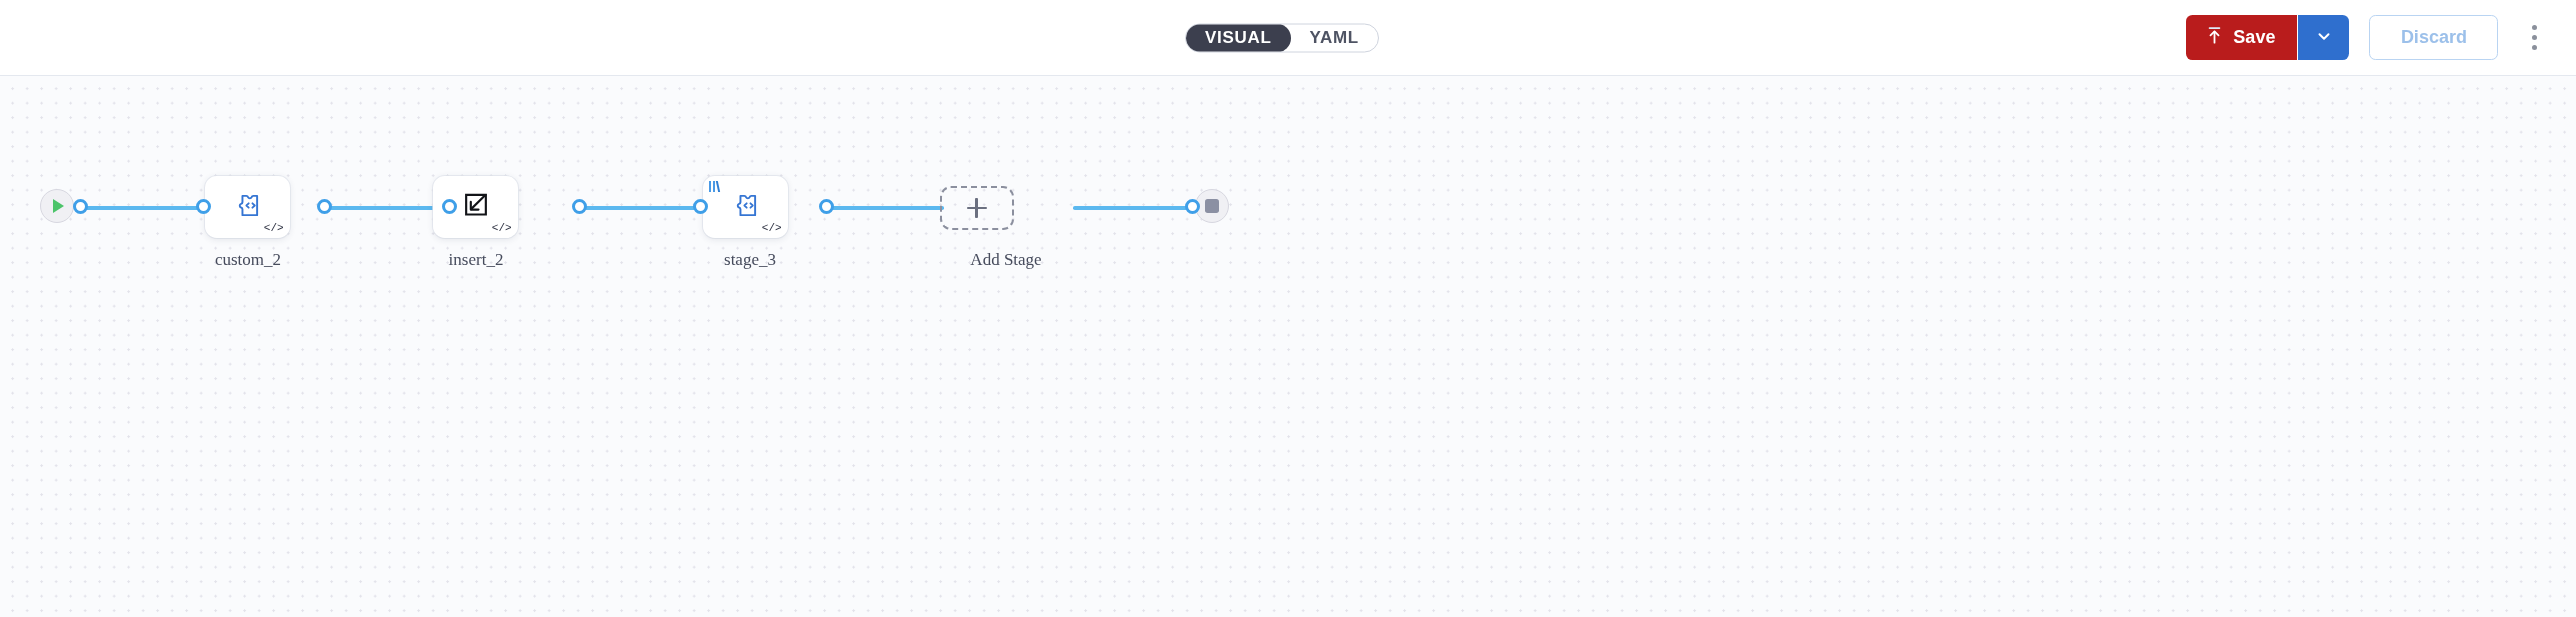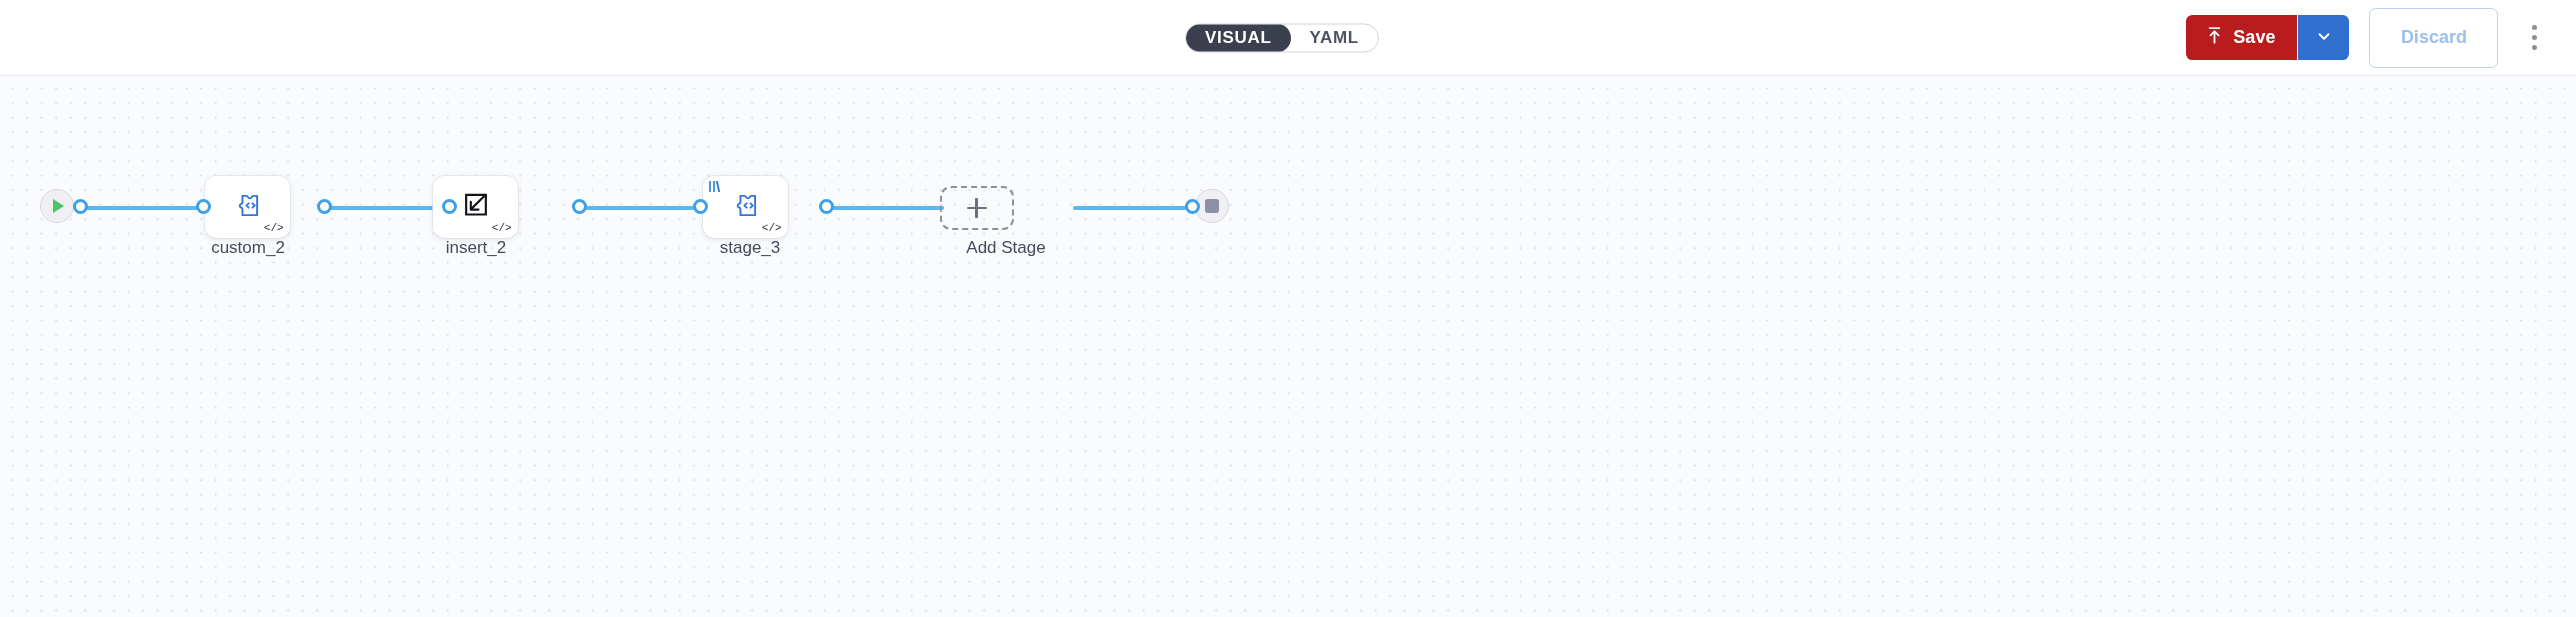--- a/index.html
+++ b/index.html
@@ -187,21 +187,21 @@
     background: #2f6fce;
     width: 51px;
     display: flex;
     align-items: center;
     justify-content: center;
     cursor: pointer;
   }
 
   .discard-btn {
     margin-left: 20px;
-    height: 60px;
+    height: 45px;
     min-width: 129px;
     border: 1.4px solid #b9d4f2;
     border-radius: 6.4px;
     background: #fff;
     color: #9cc0ea;
     font-size: 18px;
     font-weight: bold;
     display: flex;
     align-items: center;
     justify-content: center;
@@ -365,26 +365,27 @@
     position: absolute;
     background: #6b7080;
     border-radius: 0.9px;
   }
   .plus:before { left: 8.2px; top: 0; width: 2.7px; height: 20px; }
   .plus:after  { top: 8.6px; left: 0; width: 20px; height: 2.7px; }
 
   
   .node-label {
     position: absolute;
-    top: 162px;
+    top: 174px;
     font-size: 17px;
     color: #464b5c;
     text-align: left;
     white-space: nowrap;
     transform: translateX(-50%);
+    font-family: Liberation Serif, serif;
   }
 </style>
 </head>
 <body>
 
 <div class="app">
 
   <div class="header">
 
 

